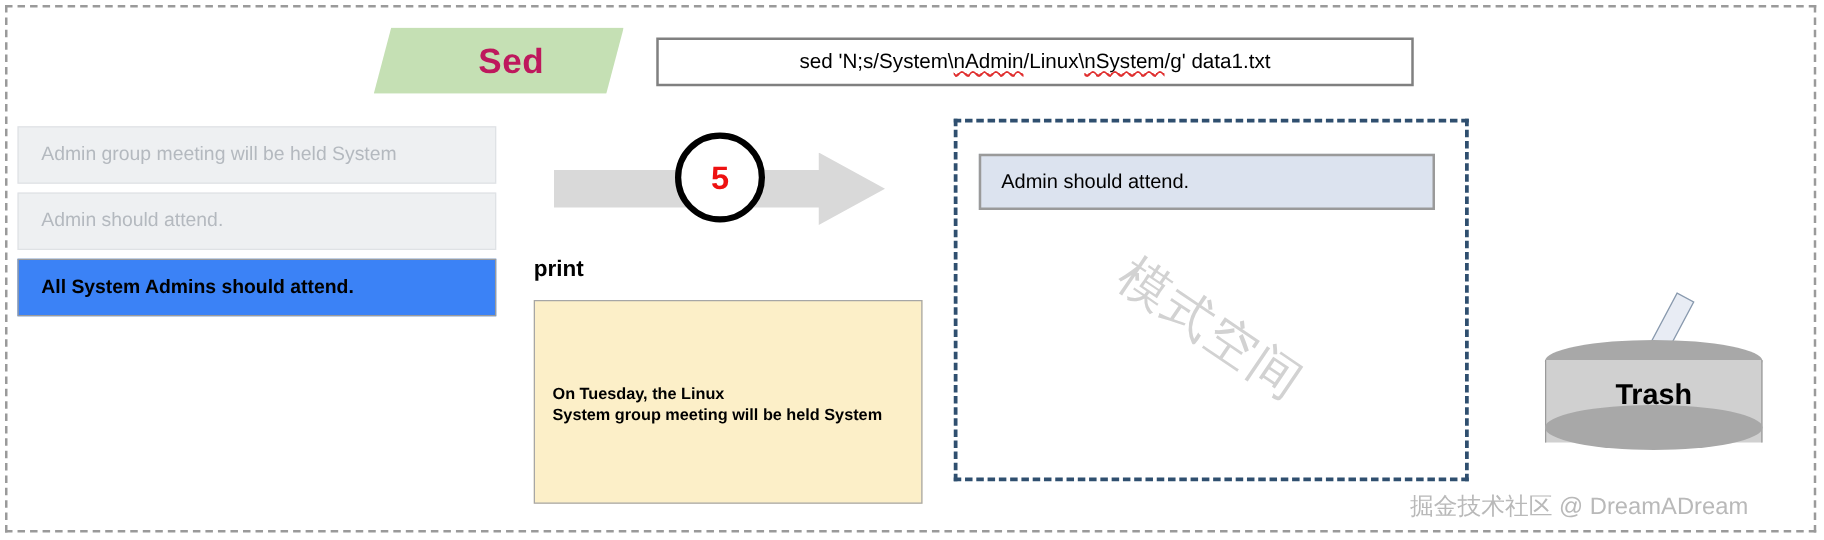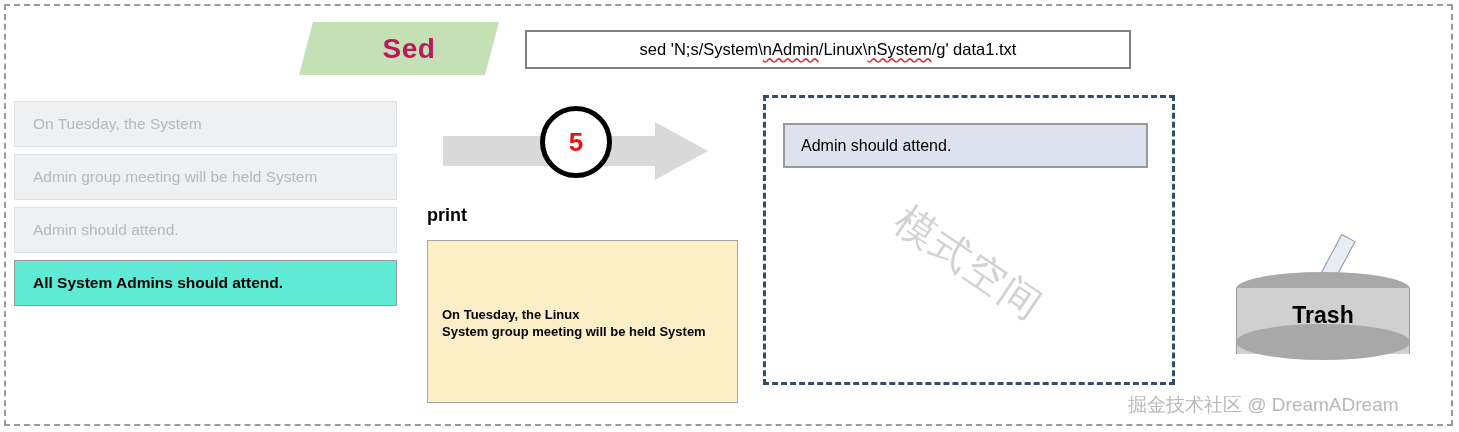--- a/index.html
+++ b/index.html
@@ -87,21 +87,21 @@
     align-items: center;
     padding-left: 18px;
     font-size: 15.5px;
   }
   .line-item.done {
     background: #eef0f2;
     border: 1px solid #dfe2e5;
     color: #b4b9bf;
   }
   .line-item.active {
-    background: #5eead4;
+    background: #3b82f6;
     border: 1px solid #9a9a9a;
     color: #000000;
     font-weight: bold;
   }
 
   
   #arrow-group {
     position: absolute;
     left: 443px;
     top: 122px;
@@ -282,23 +282,20 @@
 <div id="sed-tag">
   <span class="sed-label">Sed</span>
 </div>
 
 <div id="command-box">
   <span class="cmd-text"><span>sed 'N;s/System\</span><span class="squiggle">nAdmin</span><span>/Linux\</span><span class="squiggle">nSystem</span><span>/g' data1.txt</span></span>
 </div>
 
 <div id="input-lines">
   <div class="line-item done">
-    <span>On Tuesday, the System</span>
-  </div>
-  <div class="line-item done">
     <span>Admin group meeting will be held System</span>
   </div>
   <div class="line-item done">
     <span>Admin should attend.</span>
   </div>
   <div class="line-item active">
     <span>All System Admins should attend.</span>
   </div>
 </div>
 

